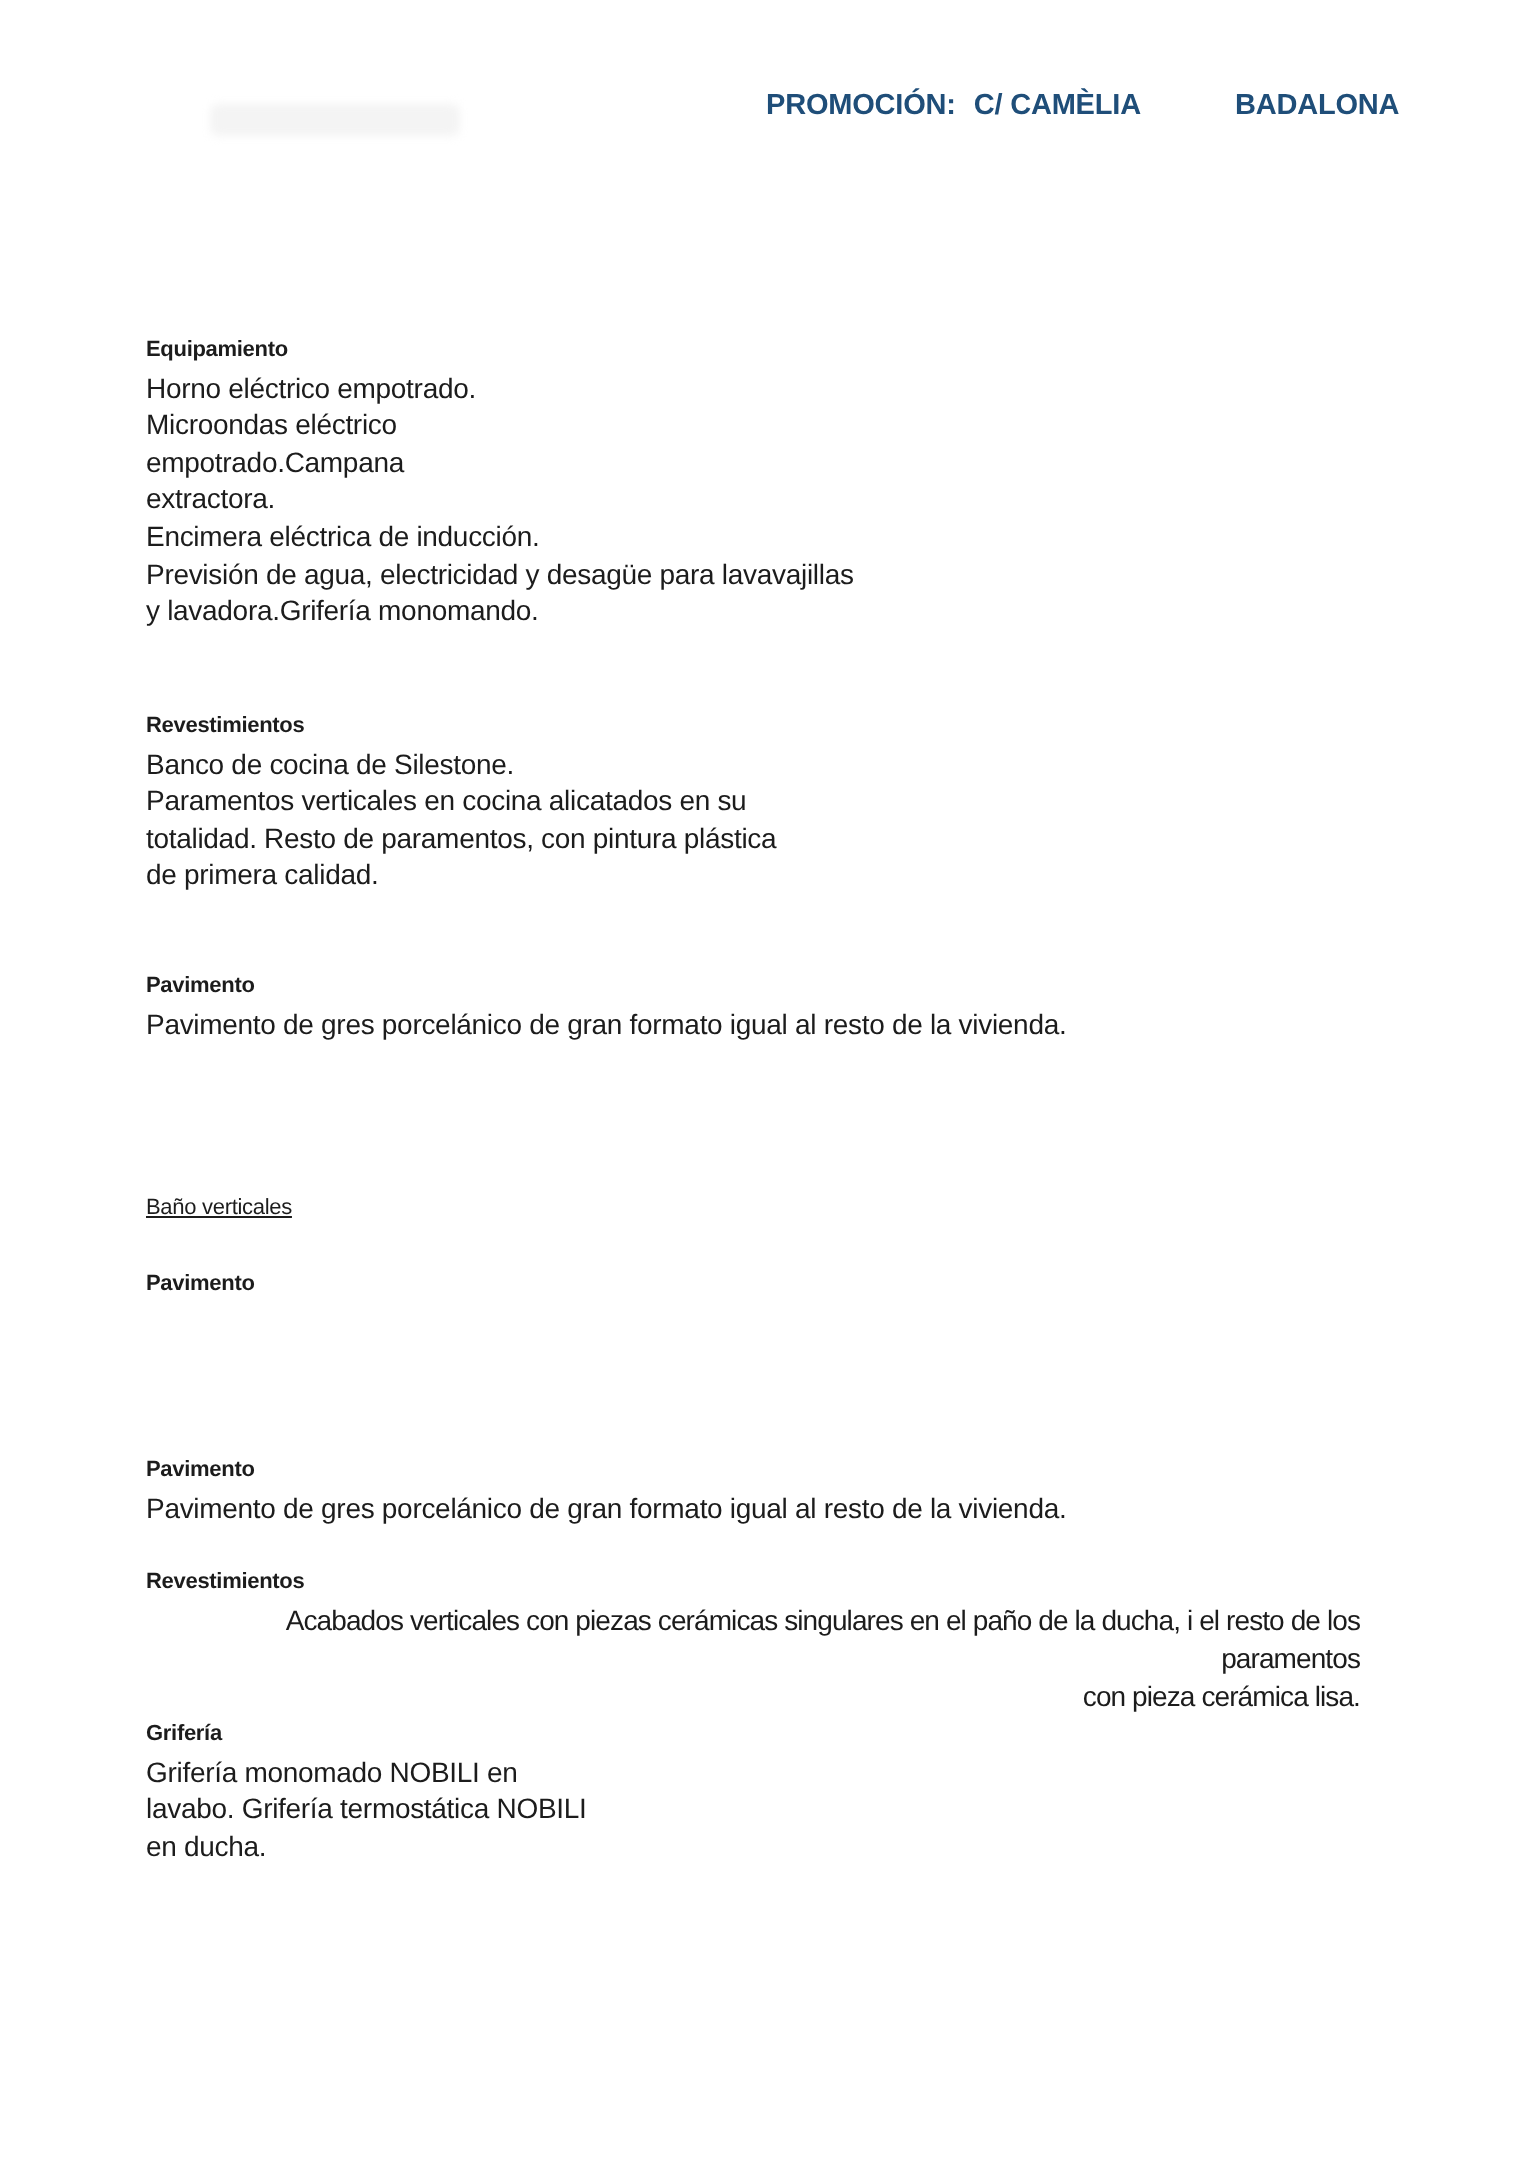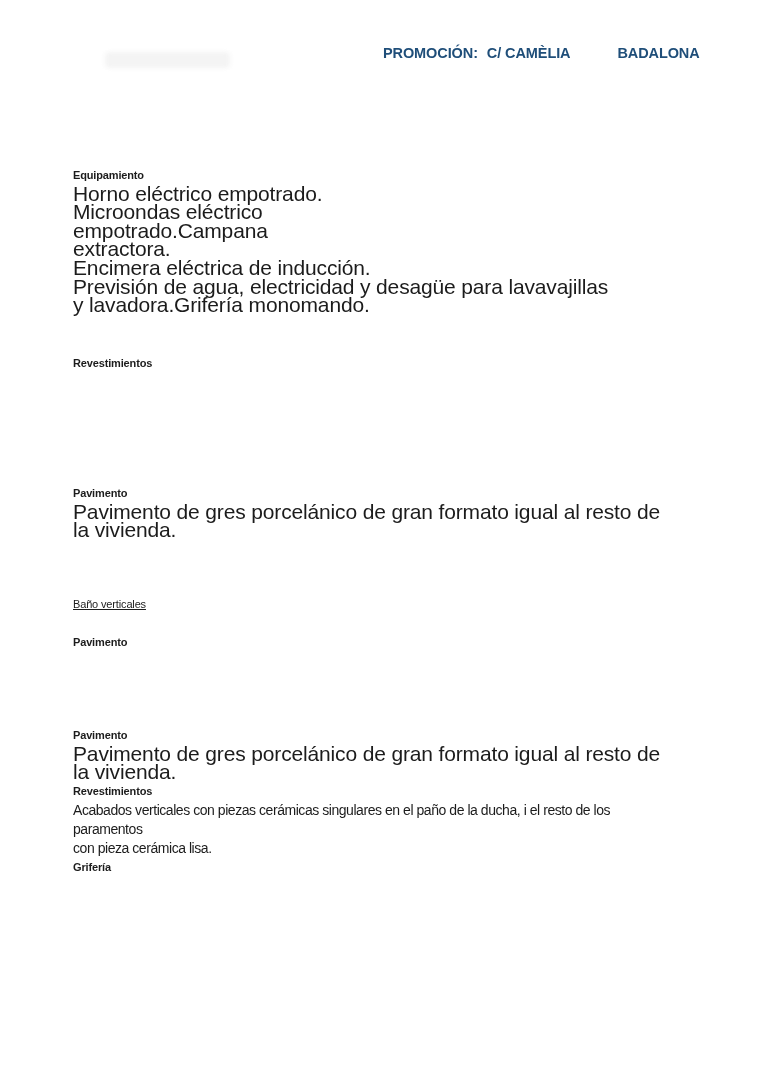--- a/index.html
+++ b/index.html
@@ -49,29 +49,30 @@
     font-size: 11px;
     font-weight: bold;
     line-height: 18.6px;
     letter-spacing: -0.15px;
   }
   .section-heading.underlined {
     font-weight: normal;
     text-decoration: underline;
   }
   .section-body {
-    font-size: 21px;
+    font-size: 14px;
     line-height: 18.6px;
     letter-spacing: -0.15px;
     white-space: pre-line;
   }
   .section-body.condensed {
     font-size: 14px;
     letter-spacing: -0.45px;
     line-height: 19px;
+    text-align: right;
   }
 
   
   #sec-equipamiento      { top: 166px; }
   #sec-revestimientos-1  { top: 354px; }
   #sec-pavimento-1       { top: 484px; }
   #sec-banyo-principal   { top: 595px; }
   #sec-sanitarios        { top: 633px; }
   #sec-pavimento-2       { top: 726px; }
   #sec-revestimientos-2  { top: 782px; }
@@ -94,20 +95,24 @@
 Microondas eléctrico
 empotrado.Campana
 extractora.
 Encimera eléctrica de inducción.
 Previsión de agua, electricidad y desagüe para lavavajillas
 y lavadora.Grifería monomando.</div>
   </div>
 
   <div class="section" id="sec-revestimientos-1">
     <div class="section-heading">Revestimientos</div>
+    <div class="section-body">Banco de cocina de Silestone.
+Paramentos verticales en cocina alicatados en su
+totalidad. Resto de paramentos, con pintura plástica
+de primera calidad.</div>
   </div>
 
   <div class="section" id="sec-pavimento-1">
     <div class="section-heading">Pavimento</div>
     <div class="section-body">Pavimento de gres porcelánico de gran formato igual al resto de la vivienda.</div>
   </div>
 
   <div class="section" id="sec-banyo-principal">
     <div class="section-heading underlined">Baño verticales</div>
   </div>
@@ -122,15 +127,18 @@
   </div>
 
   <div class="section" id="sec-revestimientos-2">
     <div class="section-heading">Revestimientos</div>
     <div class="section-body condensed">Acabados verticales con piezas cerámicas singulares en el paño de la ducha, i el resto de los paramentos
 con pieza cerámica lisa.</div>
   </div>
 
   <div class="section" id="sec-griferia">
     <div class="section-heading">Grifería</div>
+    <div class="section-body">Grifería monomado NOBILI en
+lavabo. Grifería termostática  NOBILI
+en ducha.</div>
   </div>
 
 </div>
 
 </body></html>

